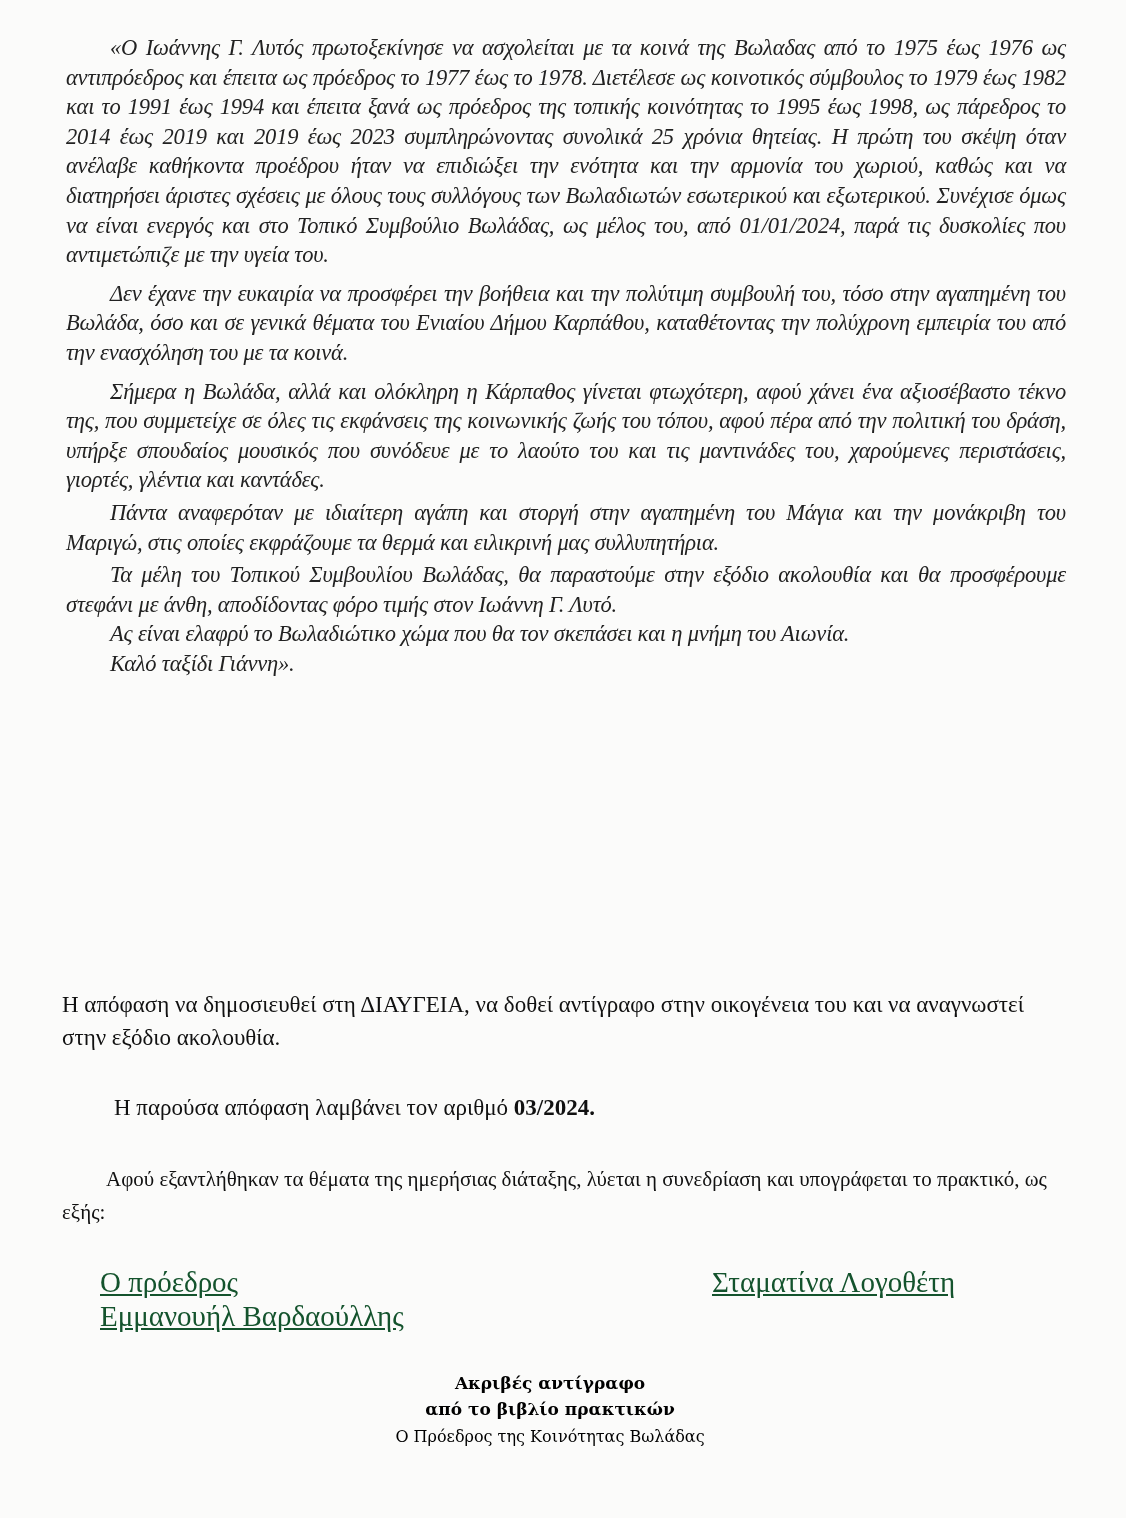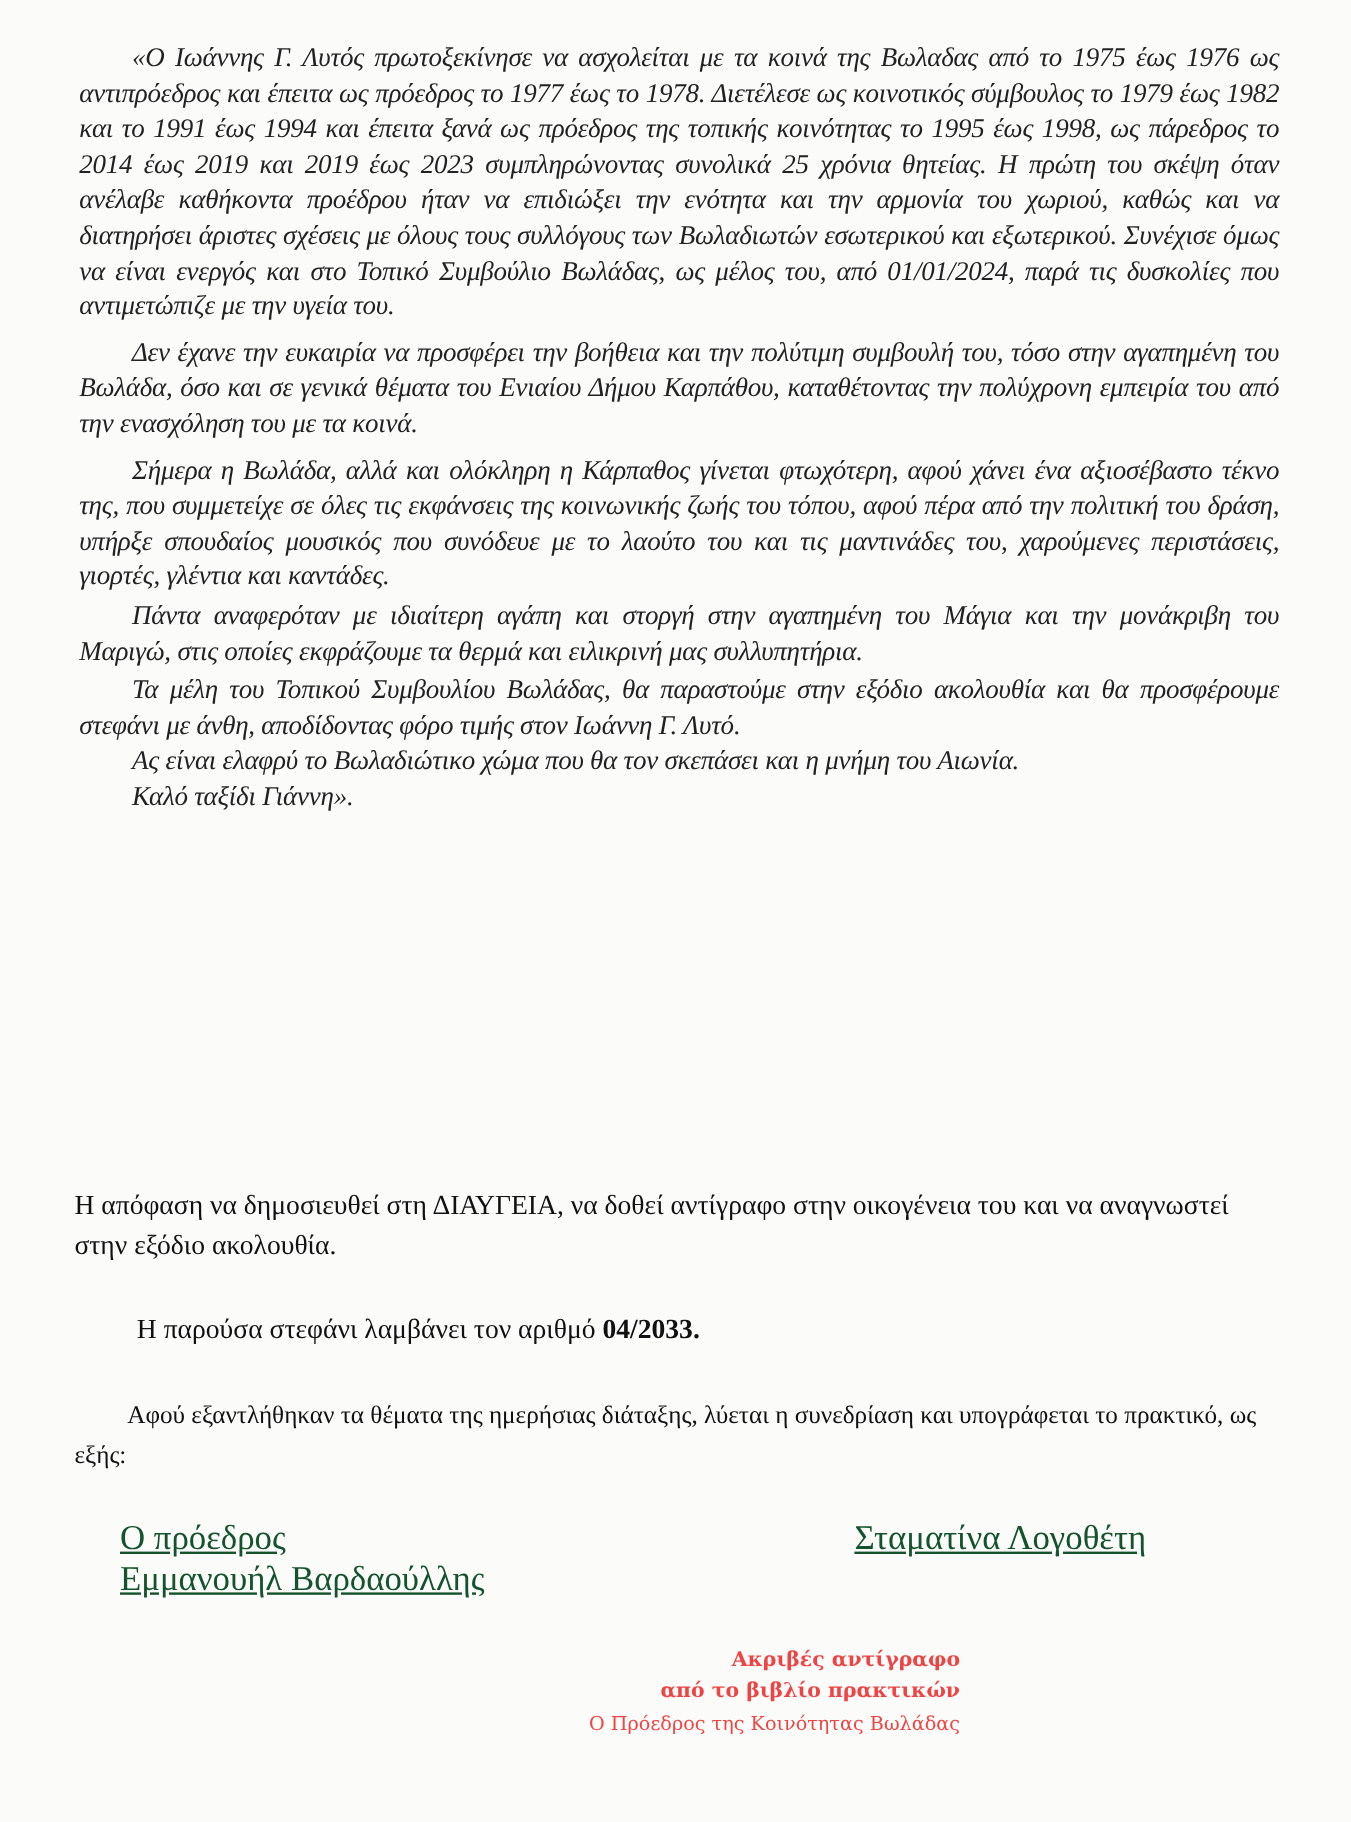--- a/index.html
+++ b/index.html
@@ -35,21 +35,21 @@
       font-size: 21px; line-height: 33px; color: #111;
     }
     .closing .first { padding-left: 44px; }
     .sig {
       position: absolute; font-size: 29px; line-height: 34px; color: #14532d; text-decoration: underline;
     }
     .sig-left { left: 100px; top: 1265px; }
     .sig-right { left: 712px; top: 1265px; }
     .stamp {
       position: absolute; left: 300px; top: 1370px; width: 500px;
-      text-align: right; font-family: "DejaVu Serif", serif; color: #ef4444;
+      text-align: center; font-family: "DejaVu Serif", serif; color: #000000;
     }
     .stamp .s1 { font-size: 17px; line-height: 26px; font-weight: bold; }
     .stamp .s2 { font-size: 16px; line-height: 30px; }
     .stamp .s3 { font-size: 20px; line-height: 30px; margin-top: 14px; }
   </style>
 </head>
 <body>
 
 <div class="page">
 
@@ -59,22 +59,22 @@
     <p class="gap">Σήμερα η Βωλάδα, αλλά και ολόκληρη η Κάρπαθος γίνεται φτωχότερη, αφού χάνει ένα αξιοσέβαστο τέκνο της, που συμμετείχε σε όλες τις εκφάνσεις της κοινωνικής ζωής του τόπου, αφού πέρα από την πολιτική του δράση, υπήρξε σπουδαίος μουσικός που συνόδευε με το λαούτο του και τις μαντινάδες του, χαρούμενες περιστάσεις, γιορτές, γλέντια και καντάδες.</p>
     <p class="gap-s">Πάντα αναφερόταν με ιδιαίτερη αγάπη και στοργή στην αγαπημένη του Μάγια και την μονάκριβη του Μαριγώ, στις οποίες εκφράζουμε τα θερμά και ειλικρινή μας συλλυπητήρια.</p>
     <p class="gap-s">Τα μέλη του Τοπικού Συμβουλίου Βωλάδας, θα παραστούμε στην εξόδιο ακολουθία και θα προσφέρουμε στεφάνι με άνθη, αποδίδοντας φόρο τιμής στον Ιωάννη Γ. Λυτό.</p>
     <p>Ας είναι ελαφρύ το Βωλαδιώτικο χώμα που θα τον σκεπάσει και η μνήμη του Αιωνία.</p>
     <p>Καλό ταξίδι Γιάννη».</p>
   </div>
 
   <div class="decision">Η απόφαση να δημοσιευθεί στη ΔΙΑΥΓΕΙΑ, να δοθεί αντίγραφο στην οικογένεια του και να αναγνωστεί στην εξόδιο ακολουθία.</div>
 
   <div class="number">
-    <span>Η παρούσα στεφάνι λαμβάνει τον αριθμό</span>
-    <b>04/2033.</b>
+    <span>Η παρούσα απόφαση λαμβάνει τον αριθμό</span>
+    <b>03/2024.</b>
   </div>
 
   <div class="closing">
     <span class="first">Αφού εξαντλήθηκαν τα θέματα της ημερήσιας διάταξης, λύεται η συνεδρίαση και υπογράφεται το πρακτικό, ως εξής:</span>
   </div>
 
   <div class="sig sig-left">
     <div>Ο πρόεδρος</div>
     <div>Εμμανουήλ Βαρδαούλλης</div>
   </div>

